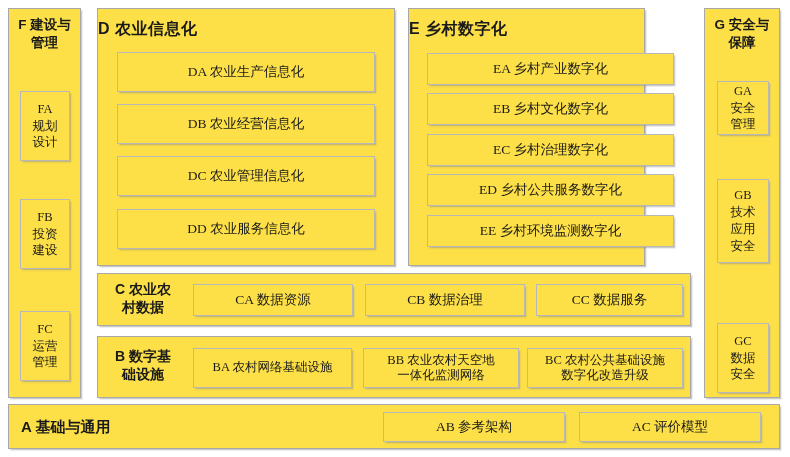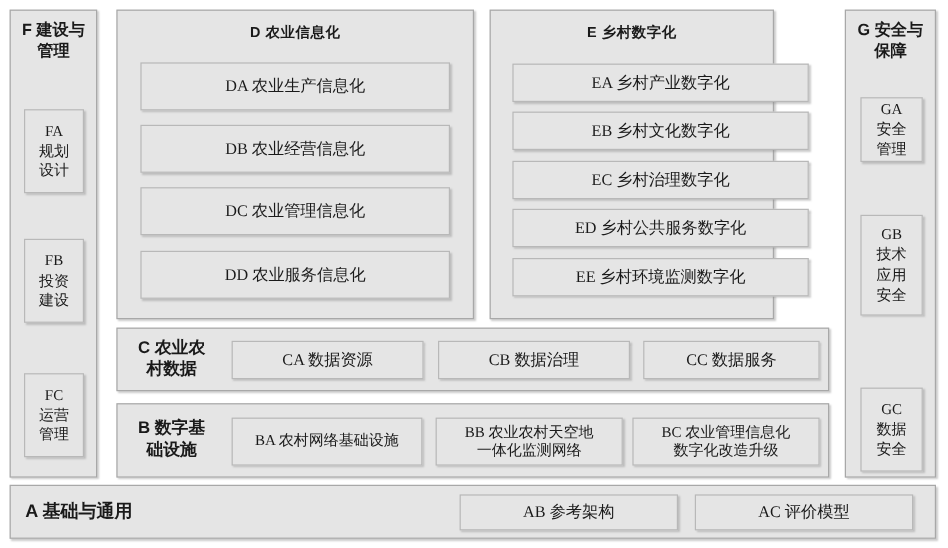--- a/index.html
+++ b/index.html
@@ -13,43 +13,43 @@
     font-family: "Liberation Serif", "DejaVu Serif", serif;
     color: #1a1a1a;
     position: relative;
     overflow: hidden;
   }
 
   
   .bx {
     position: absolute;
     box-sizing: border-box;
-    background: #e5e5e5;
+    background: #fde047;
     border: 1px solid #b3b3b3;
     box-shadow: 1.5px 1.5px 1.5px rgba(140,140,140,0.45);
   }
   .outerpanel {
     border: 1px solid #a8a8a8;
   }
   .leaf {
     border: 1px solid #b8b8b8;
     display: flex;
     align-items: center;
     justify-content: center;
     text-align: center;
     line-height: 1.22;
   }
 
   
   .sect-title {
     position: absolute;
     left: 0; right: 0;
-    text-align: center;
+    text-align: left;
     font-weight: bold;
-    font-size: 12px;
+    font-size: 16px;
     letter-spacing: 0.5px;
     font-family: "Liberation Sans", "DejaVu Sans", sans-serif;
   }
   .col-title {
     position: absolute;
     left: 0; right: 0;
     text-align: center;
     font-weight: bold;
     font-size: 13.5px;
     line-height: 1.32;
@@ -188,21 +188,21 @@
 础设施</div>
 
   <div class="bx leaf" style="left:95px; top:11px; width:159px; height:40px;">
     <span class="leaf-txt sm">BA  农村网络基础设施</span>
   </div>
   <div class="bx leaf" style="left:265px; top:11px; width:156px; height:40px;">
     <span class="leaf-txt sm">BB  农业农村天空地
 一体化监测网络</span>
   </div>
   <div class="bx leaf" style="left:429px; top:11px; width:156px; height:40px;">
-    <span class="leaf-txt sm">BC  农业管理信息化
+    <span class="leaf-txt sm">BC  农村公共基础设施
 数字化改造升级</span>
   </div>
 </div>
 
 <div class="bx outerpanel" style="left:8px; top:404px; width:772px; height:45px;">
   <div class="row-title wide" style="left:12px; top:0; height:100%; width:160px; font-size:15px;">A  基础与通用</div>
 
   <div class="bx leaf" style="left:374px; top:7px; width:182px; height:30px;">
     <span class="leaf-txt">AB  参考架构</span>
   </div>

